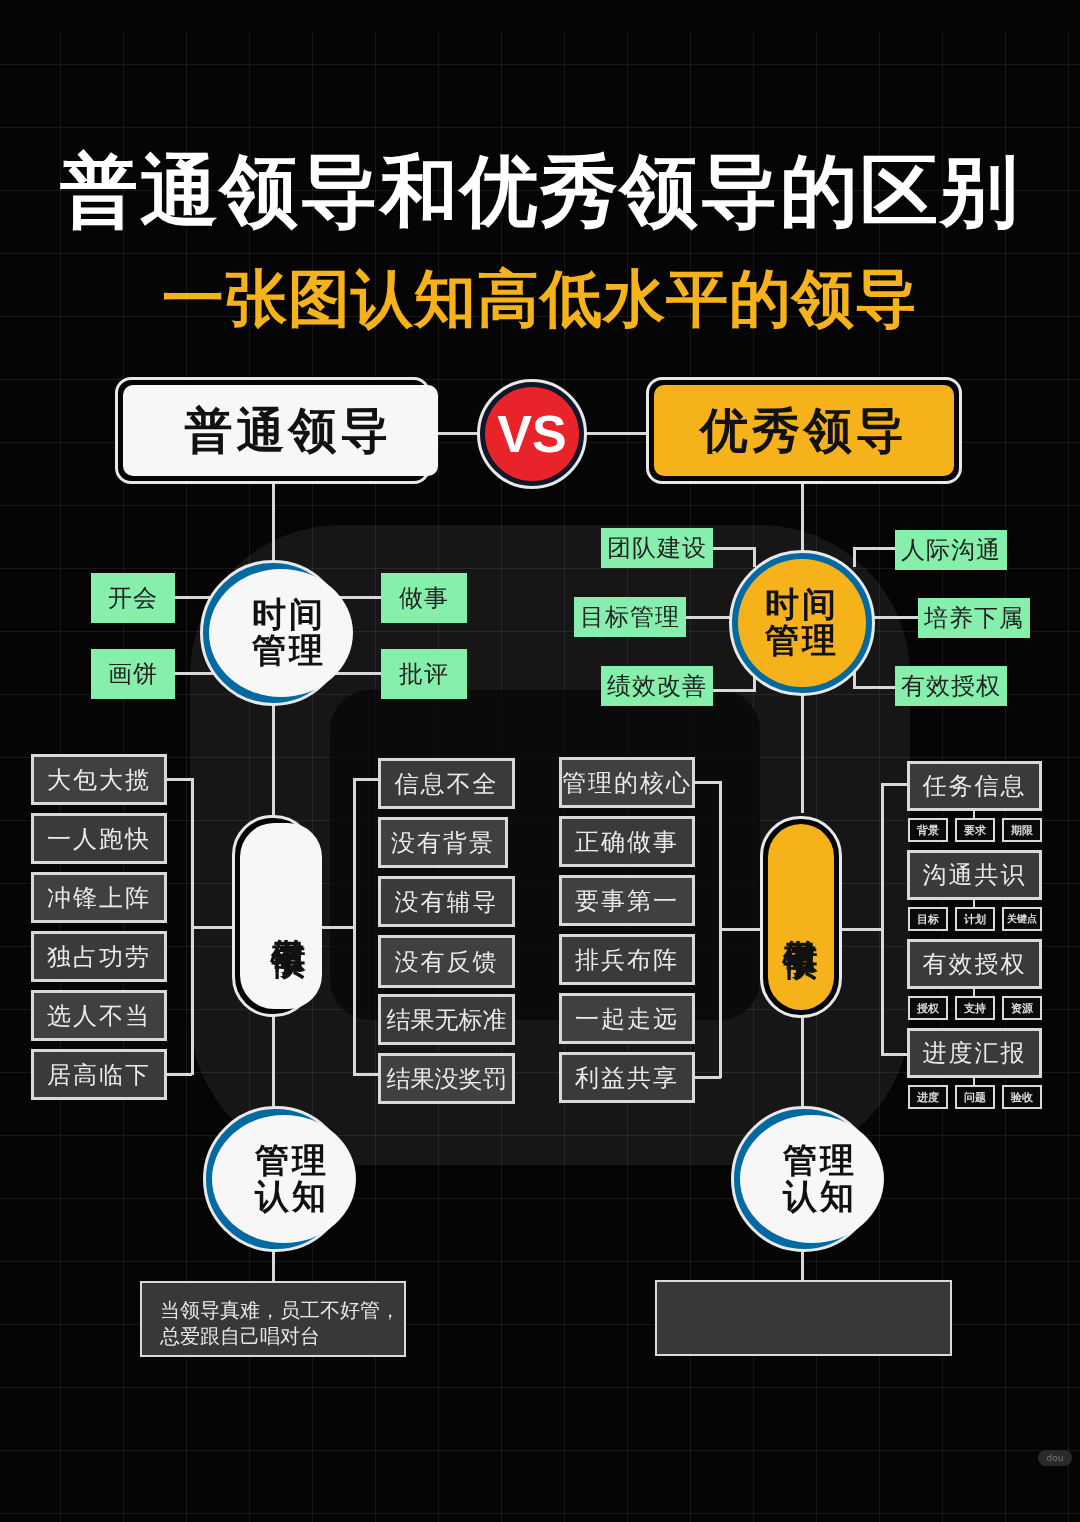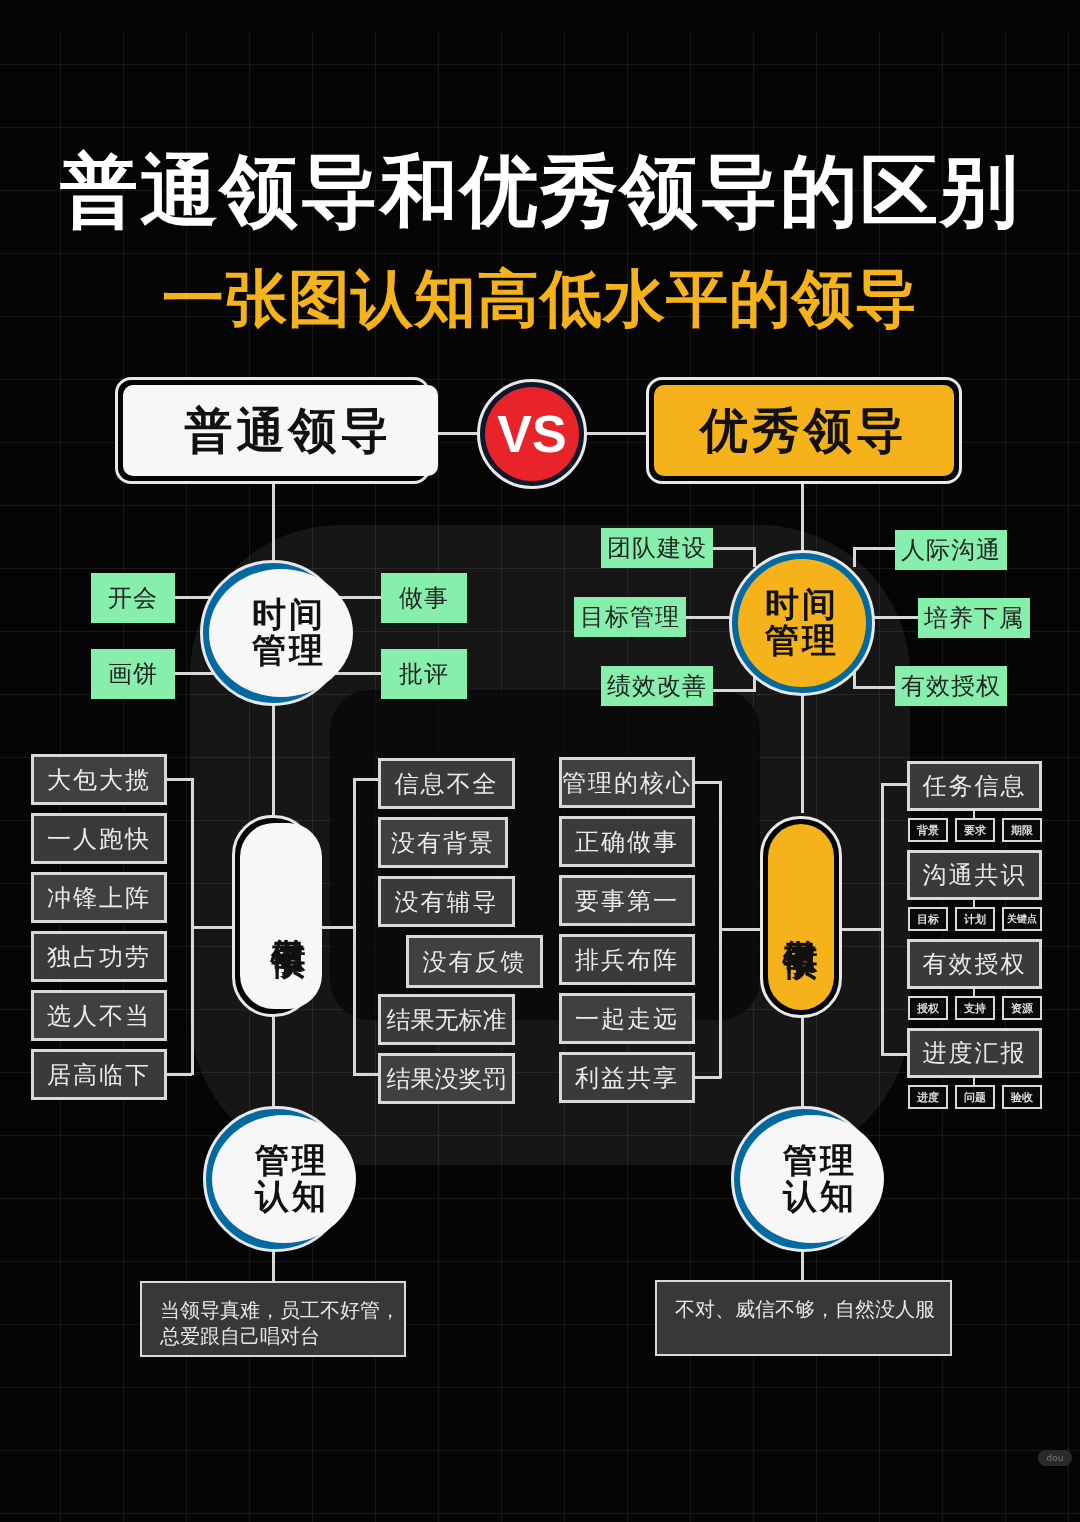--- a/index.html
+++ b/index.html
@@ -198,21 +198,21 @@
 <div class="dbox dark" style="left:31px;top:754px;width:136px;height:51px;">大包大揽</div>
 <div class="dbox gray" style="left:31px;top:813px;width:136px;height:51px;">一人跑快</div>
 <div class="dbox dark" style="left:31px;top:872px;width:136px;height:51px;">冲锋上阵</div>
 <div class="dbox gray" style="left:31px;top:931px;width:136px;height:51px;">独占功劳</div>
 <div class="dbox dark" style="left:31px;top:990px;width:136px;height:51px;">选人不当</div>
 <div class="dbox gray" style="left:31px;top:1049px;width:136px;height:51px;">居高临下</div>
 
 <div class="dbox gray" style="left:378px;top:758px;width:137px;height:51px;">信息不全</div>
 <div class="dbox dark" style="left:378px;top:817px;width:130px;height:51px;">没有背景</div>
 <div class="dbox gray" style="left:378px;top:876px;width:137px;height:51px;">没有辅导</div>
-<div class="dbox dark" style="left:378px;top:935px;width:137px;height:53px;margin-left:28px;">没有反馈</div>
+<div class="dbox dark" style="left:378px;top:935px;width:137px;height:53px;">没有反馈</div>
 <div class="dbox gray" style="left:378px;top:994px;width:137px;height:51px;letter-spacing:0;">结果无标准</div>
 <div class="dbox dark" style="left:378px;top:1053px;width:137px;height:51px;letter-spacing:0;">结果没奖罚</div>
 
 <div class="pill" style="left:760px;top:816px;width:82px;height:202px;">
   <div class="pill-fill orange">做事习惯</div>
 </div>
 
 <div class="dbox dark" style="left:559px;top:757px;width:136px;height:51px;">管理的核心</div>
 <div class="dbox gray" style="left:559px;top:816px;width:136px;height:51px;">正确做事</div>
 <div class="dbox dark" style="left:559px;top:875px;width:136px;height:51px;">要事第一</div>
@@ -255,16 +255,15 @@
   <div>总爱跟自己唱对台</div>
 </div>
 
 <div class="circle" style="left:731px;top:1106px;width:146px;height:146px;">
   <div class="circle-fill white">
     <span>管理</span>
     <span>认知</span>
   </div>
 </div>
 <div class="note" style="left:655px;top:1280px;width:297px;height:76px;">
-  <div>不对、威信不够，自然没人服</div>
 </div>
 
 <div class="badge">dou</div>
 
 </body></html>

